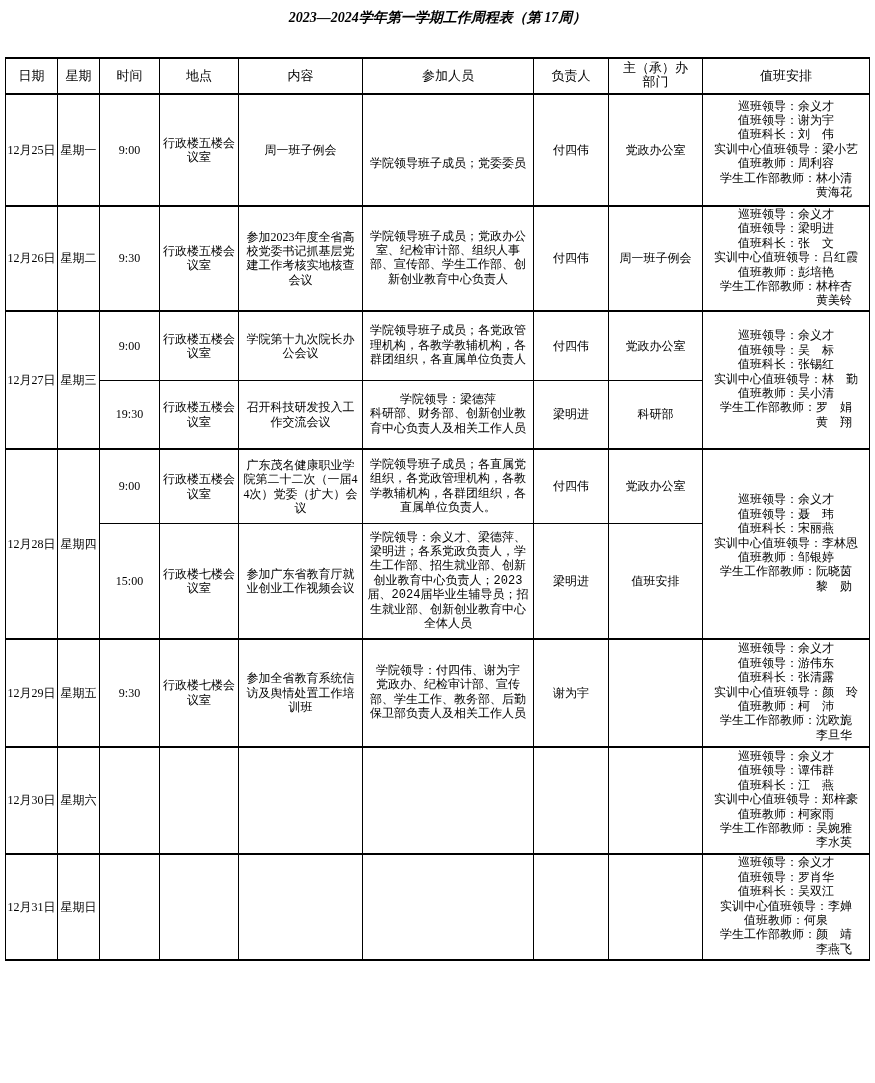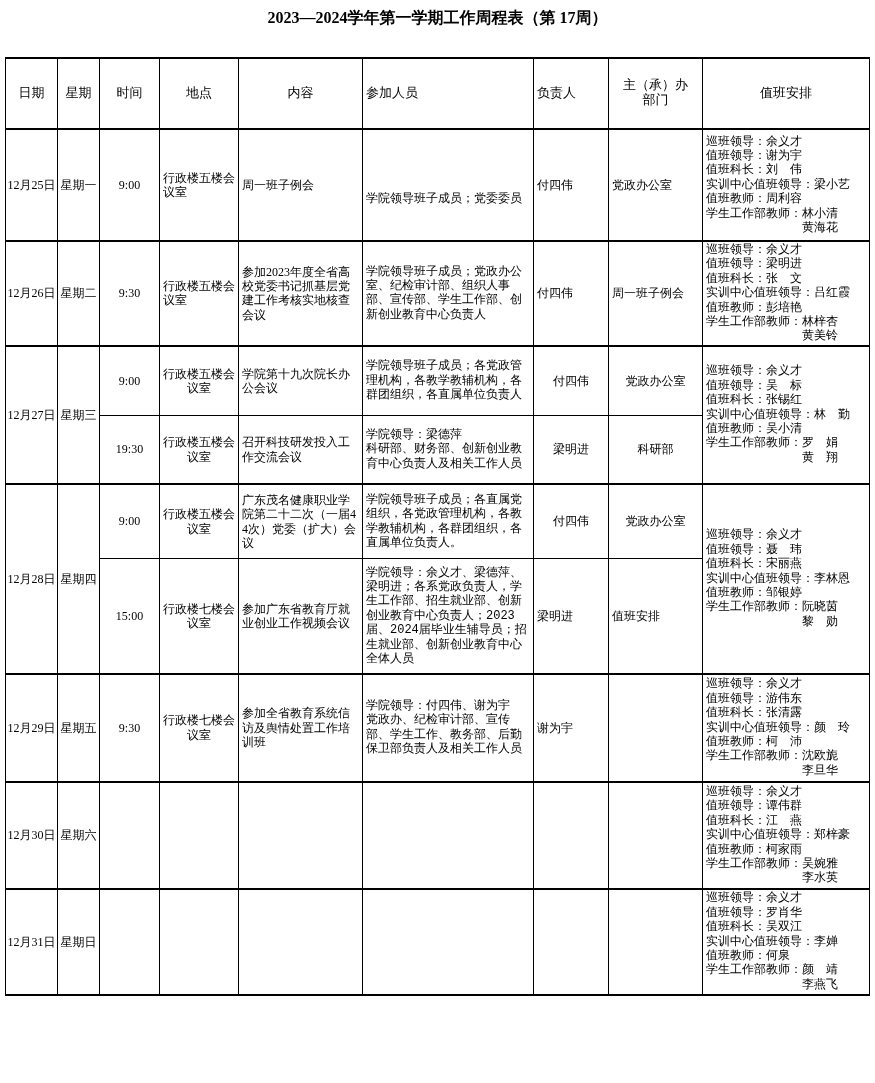--- a/index.html
+++ b/index.html
@@ -1,28 +1,28 @@
 <!DOCTYPE html>
 <html><head>
 <meta charset="utf-8">
 <style>
   html,body{margin:0;padding:0;background:#fff;}
   body{width:875px;height:1083px;position:relative;
        font-family:"Liberation Serif","DejaVu Serif",serif;color:#000;}
   .title-block{position:absolute;top:6px;left:0;width:875px;text-align:center;}
-  .title-line{font-weight:bold;font-size:16px;line-height:23px;}
+  .title-line{font-weight:bold;font-size:14px;line-height:23px;font-style:italic;}
   table.sched{position:absolute;top:57px;left:5px;width:864px;
               border-collapse:collapse;table-layout:fixed;}
   td{border:1px solid #000;font-size:12px;line-height:14.4px;
      vertical-align:middle;padding:1px 3px;overflow:hidden;word-break:break-all;}
   tr.major > td{border-top-width:2px;}
   tr.last > td{border-bottom-width:2px;}
   td.hd{font-size:13px;}
   .ac{text-align:center;}
-  .al{text-align:left;}
+  .al{text-align:center;}
   .pre{white-space:pre-line;font-family:Liberation Mono, monospace;}
   .tight{padding:1px 0;}
   td.pcell{position:relative;border-radius:18px;}
   .tri{position:absolute;top:0;left:0;width:0;height:0;display:block;
        border-top:8px solid #1e7e1e;border-right:8px solid transparent;}
   .c-date{width:52px}.c-day{width:42px}.c-time{width:60px}.c-place{width:79px}
   .c-content{width:124px}.c-part{width:171px}.c-leader{width:75px}
   .c-dept{width:94px}.c-duty{width:167px}
 </style>
 </head>
@@ -39,21 +39,21 @@
       <col class="c-time">
       <col class="c-place">
     <col class="c-content">
       <col class="c-part">
       <col class="c-leader">
       <col class="c-dept">
       <col class="c-duty">
   </colgroup>
 
   <tbody>
-      <tr class="major" style="height:71px">
+      <tr class="major" style="height:36px">
     <td class="hd ac tight">日期</td>
     <td class="hd ac tight">星期</td>
     <td class="hd ac">时间</td>
     <td class="hd ac">地点</td>
     <td class="hd ac">内容</td>
     <td class="hd al">参加人员</td>
     <td class="hd al">负责人</td>
     <td class="hd ac pre">主（承）办
 部门</td>
     <td class="hd ac">值班安排</td>

